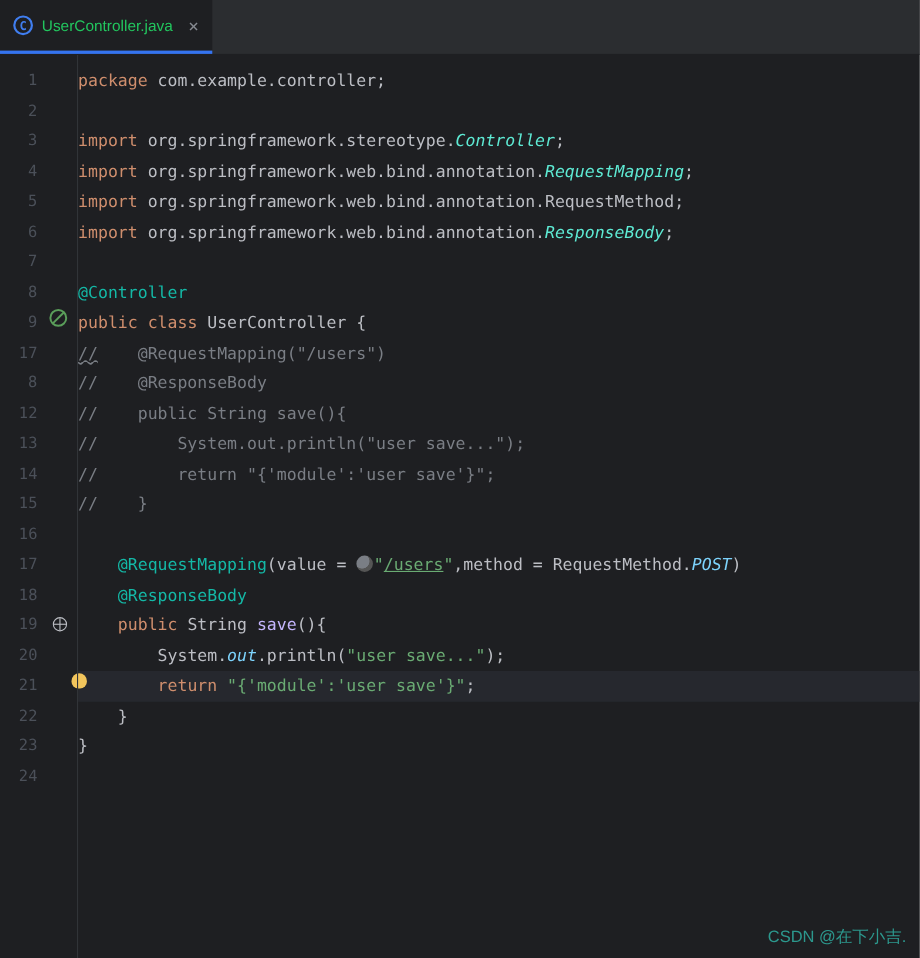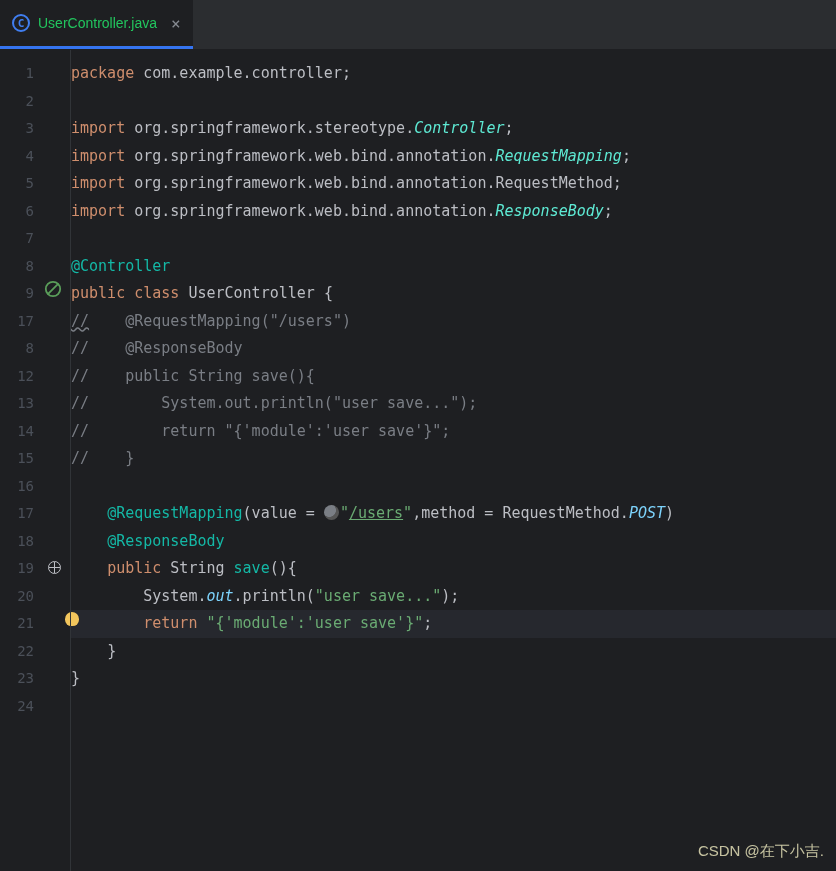--- a/index.html
+++ b/index.html
@@ -110,31 +110,31 @@
     left: 0;
     right: 0;
     height: 27.5px;
     background: #26282e;
     z-index: -1;
   }
   .kw { color: #cf8e6d; }
   .str { color: #6aab73; }
   .cls { color: #5eead4; font-style: italic; }
   .cmt { color: #7a7e85; }
-  .mth { color: #14b8a6; }
+  .mth { color: #c4b5fd; }
   .ann { color: #14b8a6; }
   .fld-i { color: #7dd3fc; font-style: italic; }
   .pn { color: #bcbec4; }
   .underline-wavy { text-decoration: underline wavy #7a7e85; }
   .str-u { color: #6aab73; text-decoration: underline; }
   .watermark {
     position: absolute;
     bottom: 10px;
     right: 12px;
-    color: #fef9c3;
+    color: #14b8a6;
     font-family: -apple-system, "Segoe UI", sans-serif;
     font-size: 15px;
     opacity: 0.75;
     mix-blend-mode: screen;
   }
   .globe-small{
     width:13px;height:13px;border:1px solid #bcbec4;border-radius:50%;
     position:relative;display:inline-block;
   }
   .globe-small::before{content:"";position:absolute;left:5px;top:0;width:1px;height:11px;background:#bcbec4;}

